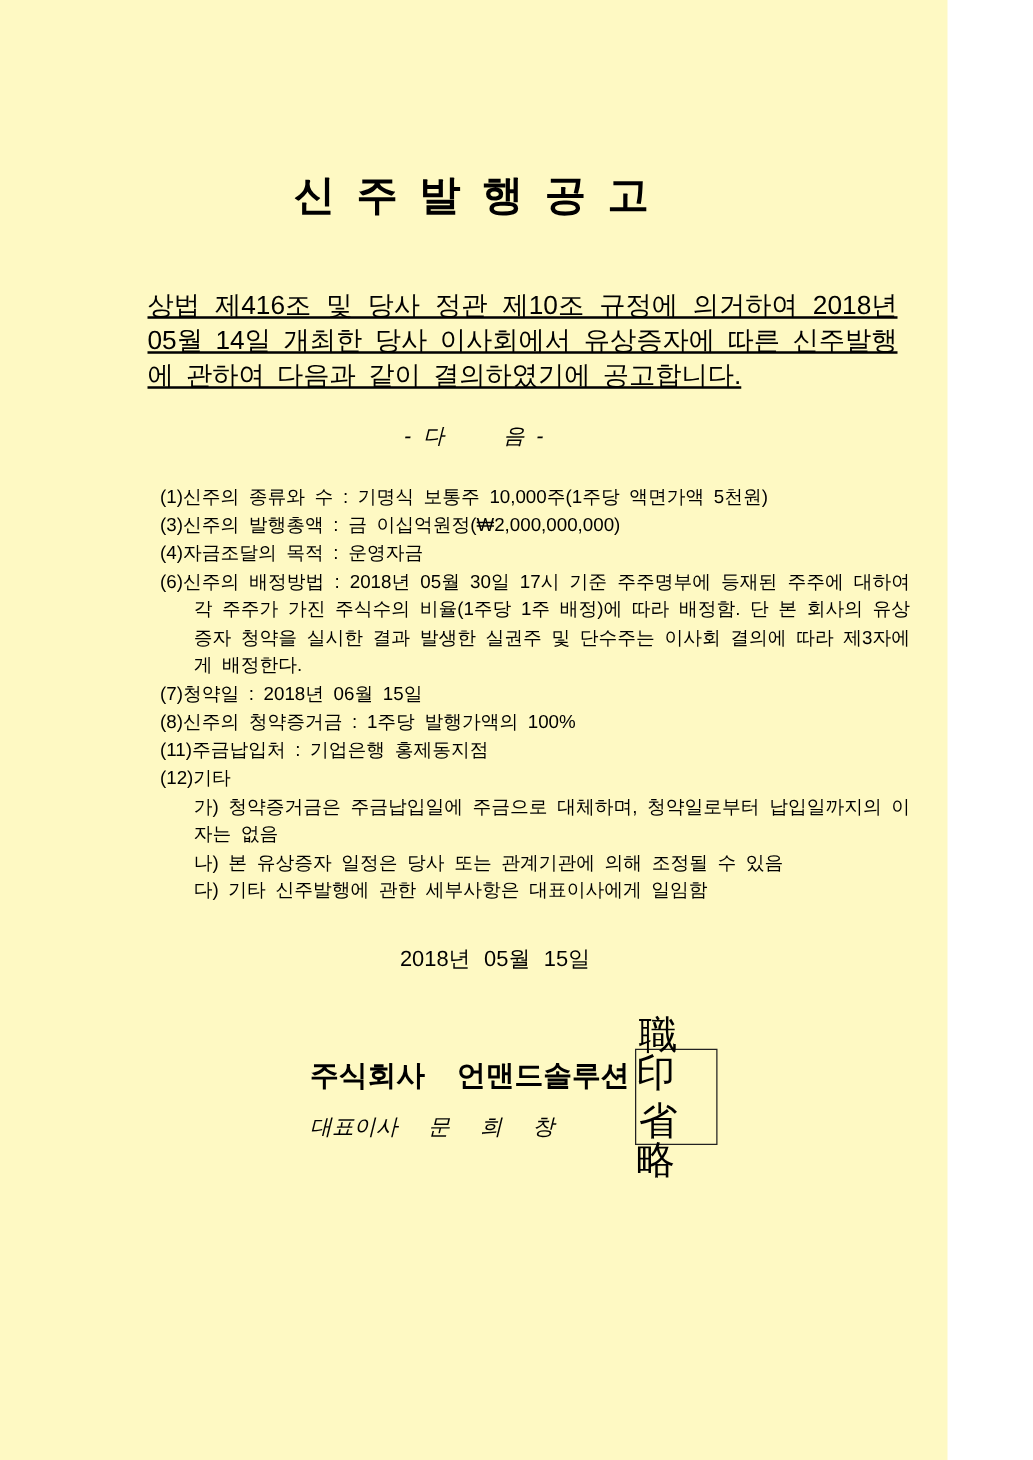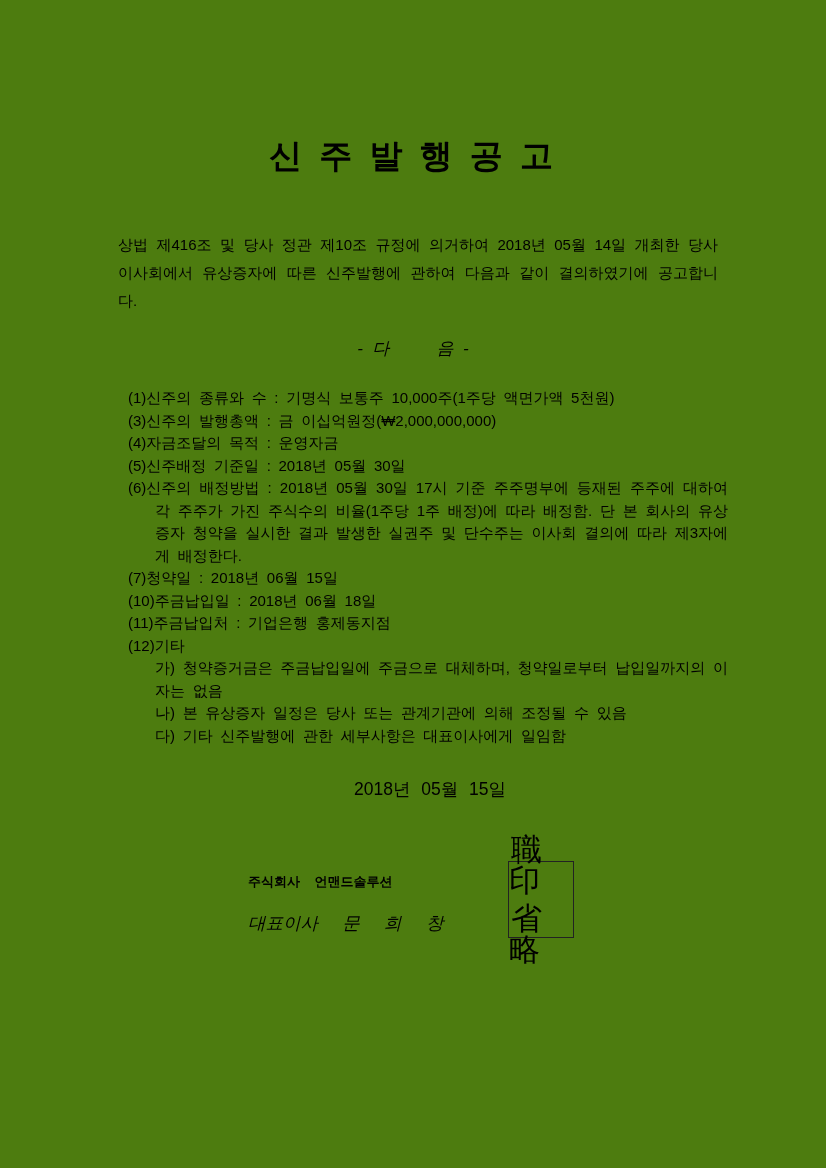--- a/index.html
+++ b/index.html
@@ -1,41 +1,42 @@
 <!DOCTYPE html>
 <html><head>
 <meta charset="utf-8">
 <style>
   html, body { margin: 0; padding: 0; background: #ffffff; }
   .page {
     position: relative;
-    width: 826px;
+    width: 758px;
     height: 1168px;
-    background: #4d7c0f;
+    background: #fef9c3;
     color: #000000;
     font-family: "Liberation Sans", sans-serif;
     overflow: hidden;
   }
   .title {
     margin: 0;
     padding-top: 137px;
     text-align: center;
     font-size: 33px;
     font-weight: 700;
     letter-spacing: 4px;
     line-height: 38px;
     white-space: pre;
   }
   .intro {
     margin: 56px 0 0 118px;
     width: 600px;
-    font-size: 15px;
+    font-size: 21px;
     line-height: 28px;
     text-align: justify;
     word-spacing: 4px;
+    text-decoration: underline;
   }
   .separator {
     margin-top: 22px;
     text-align: center;
     font-size: 17px;
     line-height: 24px;
     white-space: pre;
     font-style: italic;
   }
   .items {
@@ -61,21 +62,21 @@
     word-spacing: 6px;
     line-height: 24px;
     padding-left: 34px;
   }
   .signature {
     position: relative;
     margin: 70px 0 0 248px;
     width: 400px;
   }
   .company-line {
-    font-size: 13px;
+    font-size: 23px;
     font-weight: 700;
     line-height: 22px;
     white-space: pre;
     margin-top: 22px;
   }
   .ceo-line {
     margin-top: 19px;
     font-size: 17.5px;
     line-height: 22px;
     white-space: pre;
@@ -108,24 +109,23 @@
   <h1 class="title">신 주 발 행 공 고</h1>
 
   <p class="intro">상법 제416조 및 당사 정관 제10조 규정에 의거하여 2018년 05월 14일 개최한 당사 이사회에서 유상증자에 따른 신주발행에 관하여 다음과 같이 결의하였기에 공고합니다.</p>
 
   <div class="separator">-  다          음  -</div>
 
   <div class="items">
     <div class="item">(1)신주의 종류와 수 : 기명식 보통주 10,000주(1주당 액면가액 5천원)</div>
     <div class="item">(3)신주의 발행총액 : 금 이십억원정(₩2,000,000,000)</div>
     <div class="item">(4)자금조달의 목적 : 운영자금</div>
-    <div class="item">(5)신주배정 기준일 : 2018년 05월 30일</div>
     <div class="item">(6)신주의 배정방법 : 2018년 05월 30일 17시 기준 주주명부에 등재된 주주에 대하여 각 주주가 가진 주식수의 비율(1주당  1주 배정)에 따라 배정함. 단 본 회사의 유상증자 청약을 실시한 결과 발생한 실권주 및 단수주는 이사회 결의에 따라 제3자에게 배정한다.</div>
     <div class="item">(7)청약일 : 2018년 06월 15일</div>
-    <div class="item">(10)주금납입일 : 2018년 06월 18일</div>
+    <div class="item">(8)신주의 청약증거금 : 1주당 발행가액의 100%</div>
     <div class="item">(11)주금납입처 : 기업은행 홍제동지점</div>
     <div class="item">(12)기타</div>
     <div class="subitem">가) 청약증거금은 주금납입일에 주금으로 대체하며, 청약일로부터 납입일까지의 이자는 없음</div>
     <div class="subitem">나) 본 유상증자 일정은 당사 또는 관계기관에 의해 조정될 수 있음</div>
     <div class="subitem">다) 기타 신주발행에 관한 세부사항은 대표이사에게 일임함</div>
   </div>
 
   <div class="date-line">2018년  05월  15일</div>
 
   <div class="signature">

